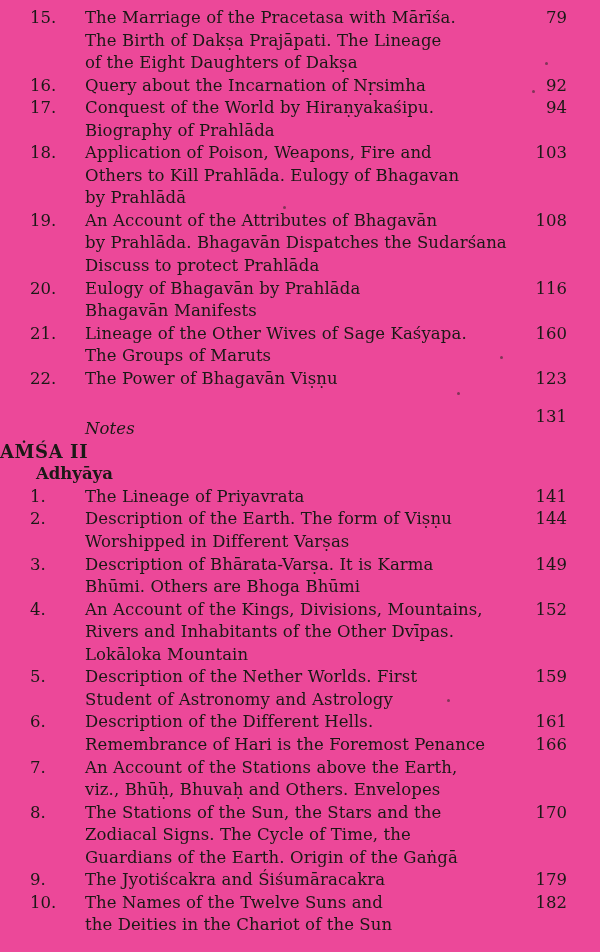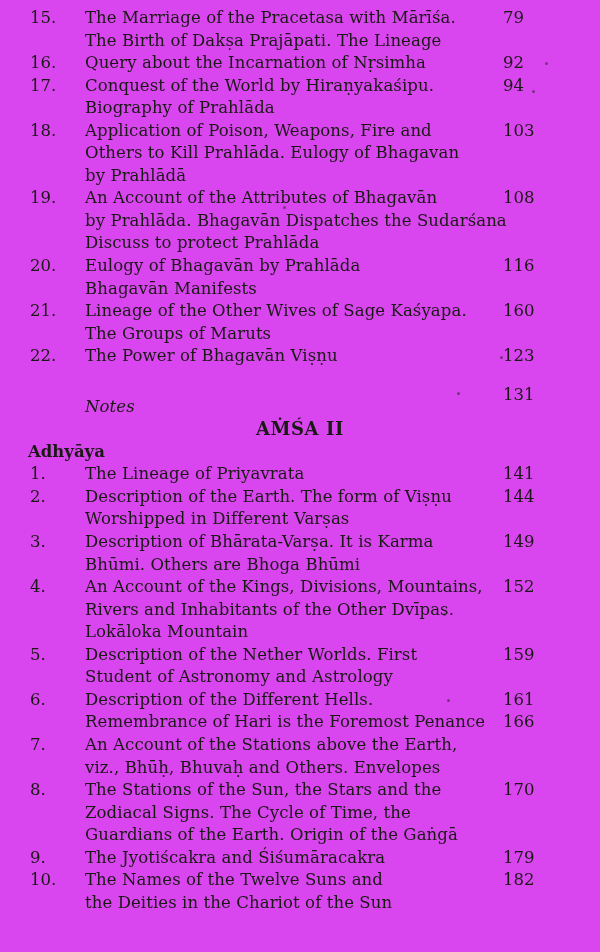--- a/index.html
+++ b/index.html
@@ -1,48 +1,48 @@
 <!DOCTYPE html>
 <html><head>
 <meta charset="utf-8">
 <style>
   html,body { margin:0; padding:0; background:#ffffff; }
   .page {
     position:relative;
     width:600px; height:952px;
     box-sizing:border-box;
-    background:#d946ef;
+    background:#ec4899;
     color:#1b1916;
     font-family:"DejaVu Serif","Liberation Serif",serif;
     font-size:16.5px;
     padding-top:7px;
     overflow:hidden;
   }
   .row {
     display:grid;
     grid-template-columns:55px 1fr 64px;
     padding:0 33px 0 30px;
     line-height:22.55px;
   }
   .row .num { white-space:nowrap; }
   .row .title { letter-spacing:0.1px; white-space:nowrap; }
-  .row .pg { text-align:left; }
+  .row .pg { text-align:right; }
   .row.gap { margin-top:16px; }
   .row.italic .title { font-style:italic;margin-top:12px; }
   .amsa {
     margin:0;
-    text-align:center;
+    text-align:left;
     font-weight:bold;
     font-size:18px;
     line-height:22.55px;
     letter-spacing:0.6px;
   }
   .adhyaya {
     font-weight:bold;
-    padding-left:28px;
+    padding-left:36px;
     line-height:22.55px;
   }
   .speck {
     position:absolute;
     width:3px; height:3px;
     border-radius:50%;
     background:rgba(40,38,35,0.55);
   }
 </style>
 </head>
@@ -55,20 +55,21 @@
         <span class="title">The Marriage of the Pracetasa with Mārīśa.</span>
         <span class="pg">79</span>
       </div>
       <div class="row">
         <span class="num"></span>
         <span class="title">The Birth of Dakṣa Prajāpati. The Lineage</span>
         <span class="pg"></span>
       </div>
       <div class="row">
         <span class="num"></span>
+        <span class="title">of the Eight Daughters of Dakṣa</span>
         <span class="pg"></span>
       </div>
       <div class="row">
         <span class="num">16.</span>
         <span class="title">Query about the Incarnation of Nṛsimha</span>
         <span class="pg">92</span>
       </div>
       <div class="row">
         <span class="num">17.</span>
         <span class="title">Conquest of the World by Hiraṇyakaśipu.</span>

